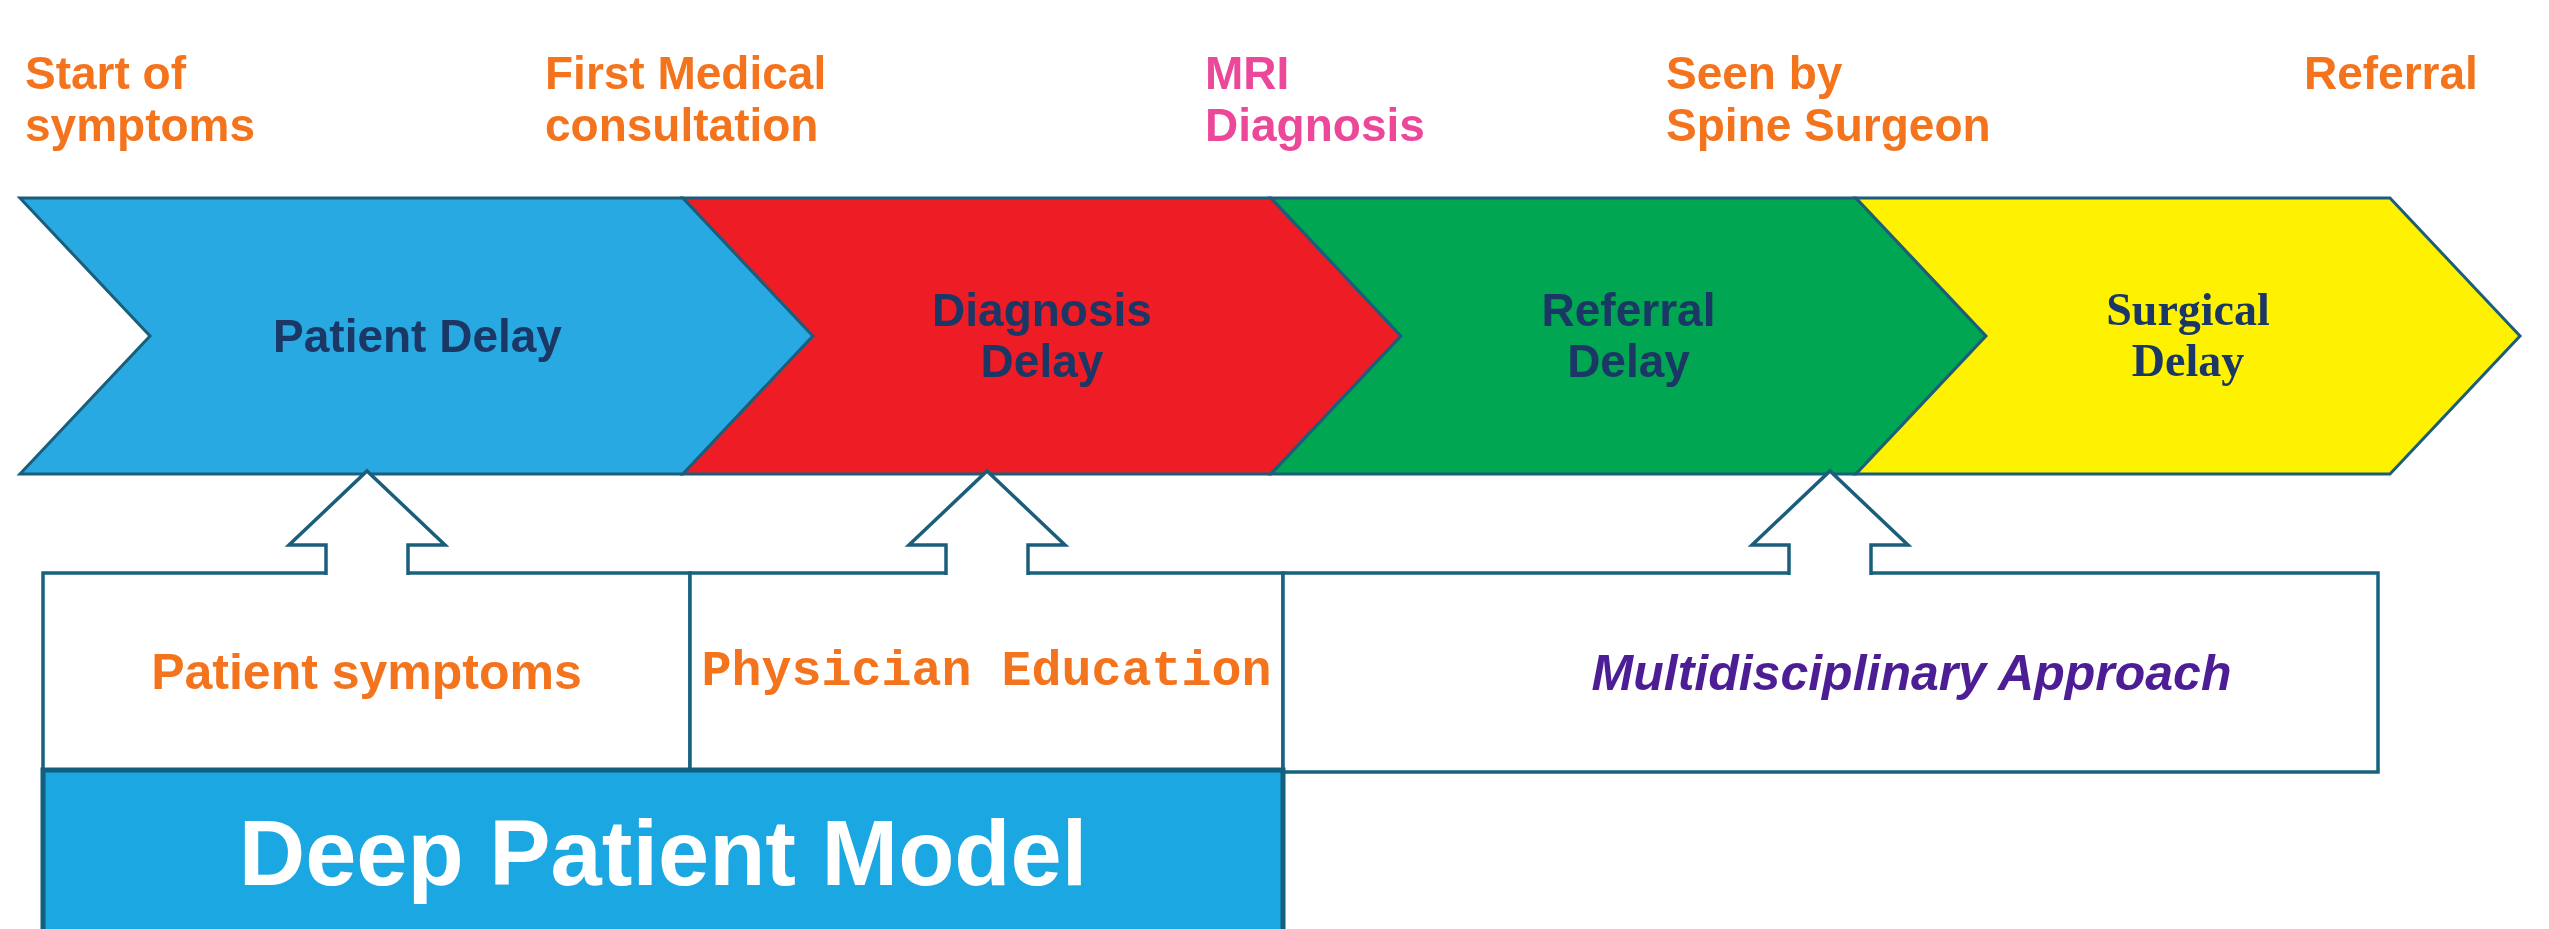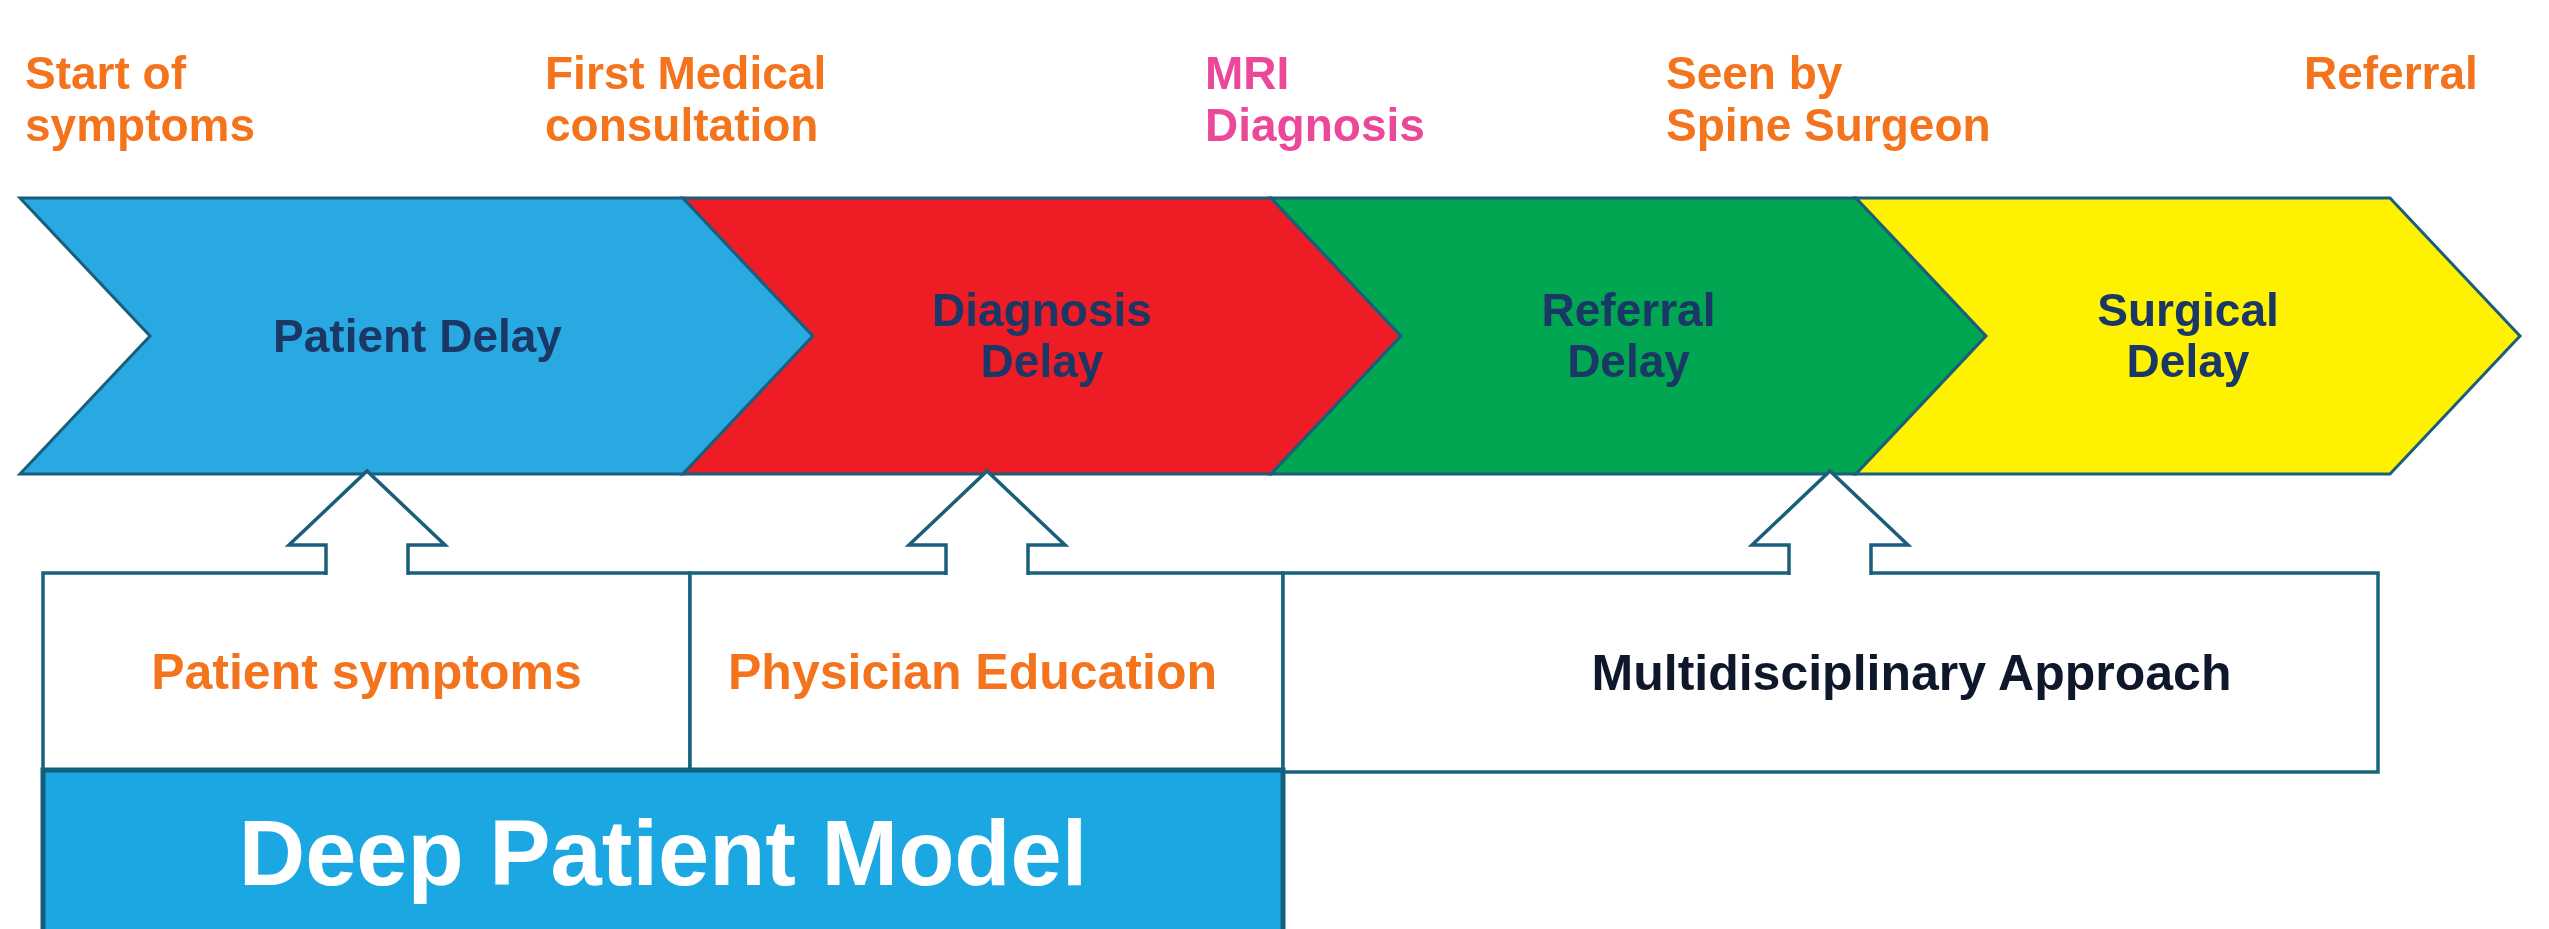--- a/index.html
+++ b/index.html
@@ -62,22 +62,22 @@
 Diagnosis</div>
   <div class="lbl milestone" style="left: 1666px; color: rgb(244, 115, 29);">Seen by
 Spine Surgeon</div>
   <div class="lbl milestone" style="left: 2304px; color: rgb(244, 115, 29);">Referral</div>
 
   <div class="lbl stage" style="left: 20px; width: 795px; color: rgb(27, 55, 101);">Patient Delay</div>
   <div class="lbl stage" style="left: 683px; width: 718px; color: rgb(27, 55, 101);">Diagnosis
 Delay</div>
   <div class="lbl stage" style="left: 1271px; width: 715px; color: rgb(27, 55, 101);">Referral
 Delay</div>
-  <div class="lbl stage" style="left: 1856px; width: 664px; color: rgb(27, 55, 101);">Surgical
+  <div class="lbl stage" style="left: 1856px; width: 664px; color: rgb(27, 55, 101); font-family: Liberation Serif, serif;">Surgical
 Delay</div>
 
   <div class="lbl boxlabel" style="left: 43px; width: 647px; color: rgb(244, 115, 29);">Patient symptoms</div>
-  <div class="lbl boxlabel" style="left: 676px; width: 593px; color: rgb(244, 115, 29);">Physician Education</div>
-  <div class="lbl boxlabel" style="left: 1283px; width: 1257px; height: 199px; color: #0f172a;">Multidisciplinary Approach</div>
+  <div class="lbl boxlabel" style="left: 690px; width: 593px; color: rgb(244, 115, 29); font-family: Liberation Mono, monospace;">Physician Education</div>
+  <div class="lbl boxlabel" style="left: 1283px; width: 1257px; height: 199px; color: #4c1d95; font-style: italic;">Multidisciplinary Approach</div>
 
   <div class="lbl dlmlabel" style="color: rgb(255, 255, 255);">Deep Patient Model</div>
 
 </div>
 
 </body></html>

